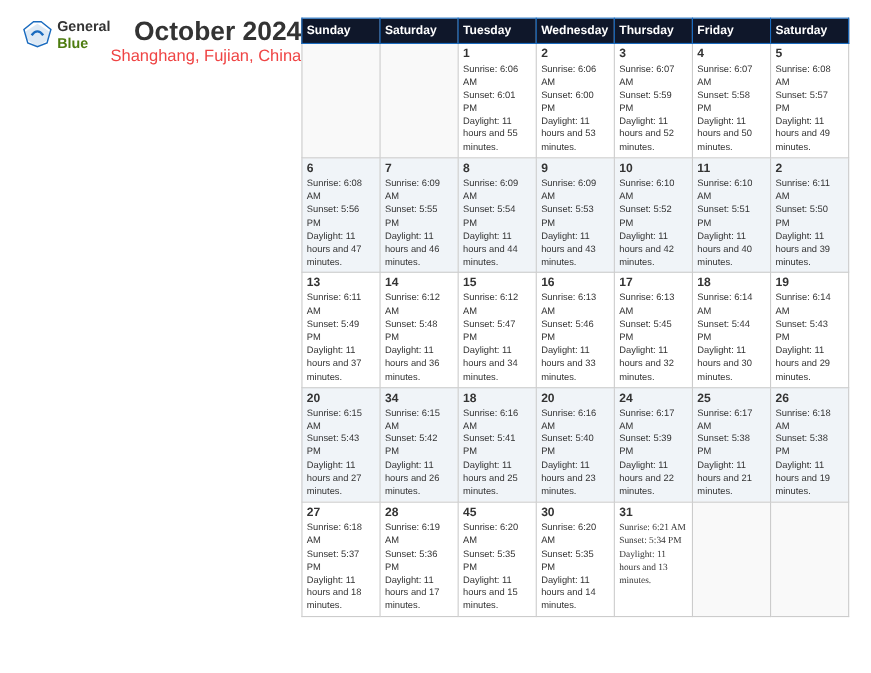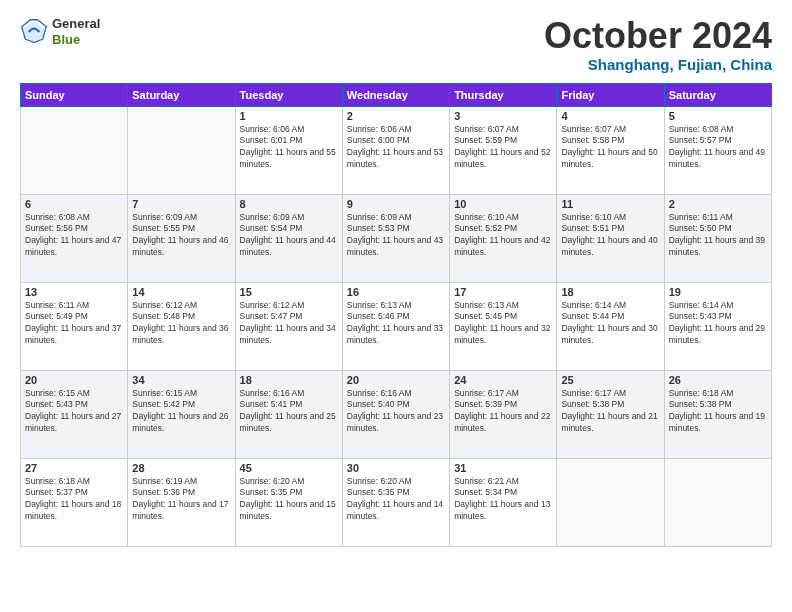--- a/index.html
+++ b/index.html
@@ -8,21 +8,21 @@
       height: 612px;
       font-family: Arial, sans-serif;
       background: #fff;
       overflow: hidden;
     }
     .page {
       width: 792px;
       height: 448px;
       padding: 16px 20px 12px 20px;
       display: flex;
-      flex-direction: column;
+      flex-direction: row;
     }
     .header {
       display: flex;
       justify-content: space-between;
       align-items: flex-start;
       margin-bottom: 10px;
     }
     .logo {
       display: flex;
       align-items: center;
@@ -38,39 +38,38 @@
     .logo-general { color: #333; }
     .logo-blue { color: #4d7c0f; }
     .logo-icon {
       width: 28px;
       height: 28px;
     }
     .title-block {
       text-align: right;
     }
     .month-year {
-      font-size: 36px;
+      font-size: 24px;
       font-weight: bold;
       color: #333;
       line-height: 1.1;
     }
     .location {
       font-size: 15px;
-      color: #0369a1;
-      font-weight: bold;
+      color: #ef4444;
     }
     .calendar {
       flex: 1;
       border: 1px solid #ccc;
       border-collapse: collapse;
       width: 100%;
       table-layout: fixed;
     }
     .calendar th {
-      background: #6d28d9;
+      background: #0f172a;
       color: #fff;
       font-size: 11px;
       font-weight: bold;
       padding: 5px 4px;
       text-align: left;
       border: 1px solid #1a6bbf;
     }
     .calendar td {
       border: 1px solid #ccc;
       vertical-align: top;
@@ -319,21 +318,21 @@
 Daylight: 11 hours and 15 minutes.</div>
           </td>
           <td>
             <div class="day-num">30</div>
             <div class="day-info" style="white-space: pre-line;">Sunrise: 6:20 AM
 Sunset: 5:35 PM
 Daylight: 11 hours and 14 minutes.</div>
           </td>
           <td>
             <div class="day-num">31</div>
-            <div class="day-info" style="white-space: pre-line;">Sunrise: 6:21 AM
+            <div class="day-info" style="white-space: pre-line; font-family: Liberation Serif, serif;">Sunrise: 6:21 AM
 Sunset: 5:34 PM
 Daylight: 11 hours and 13 minutes.</div>
           </td>
           <td class="empty"></td>
           <td class="empty"></td>
         </tr>
       </tbody>
   </table>
 </div>
 

